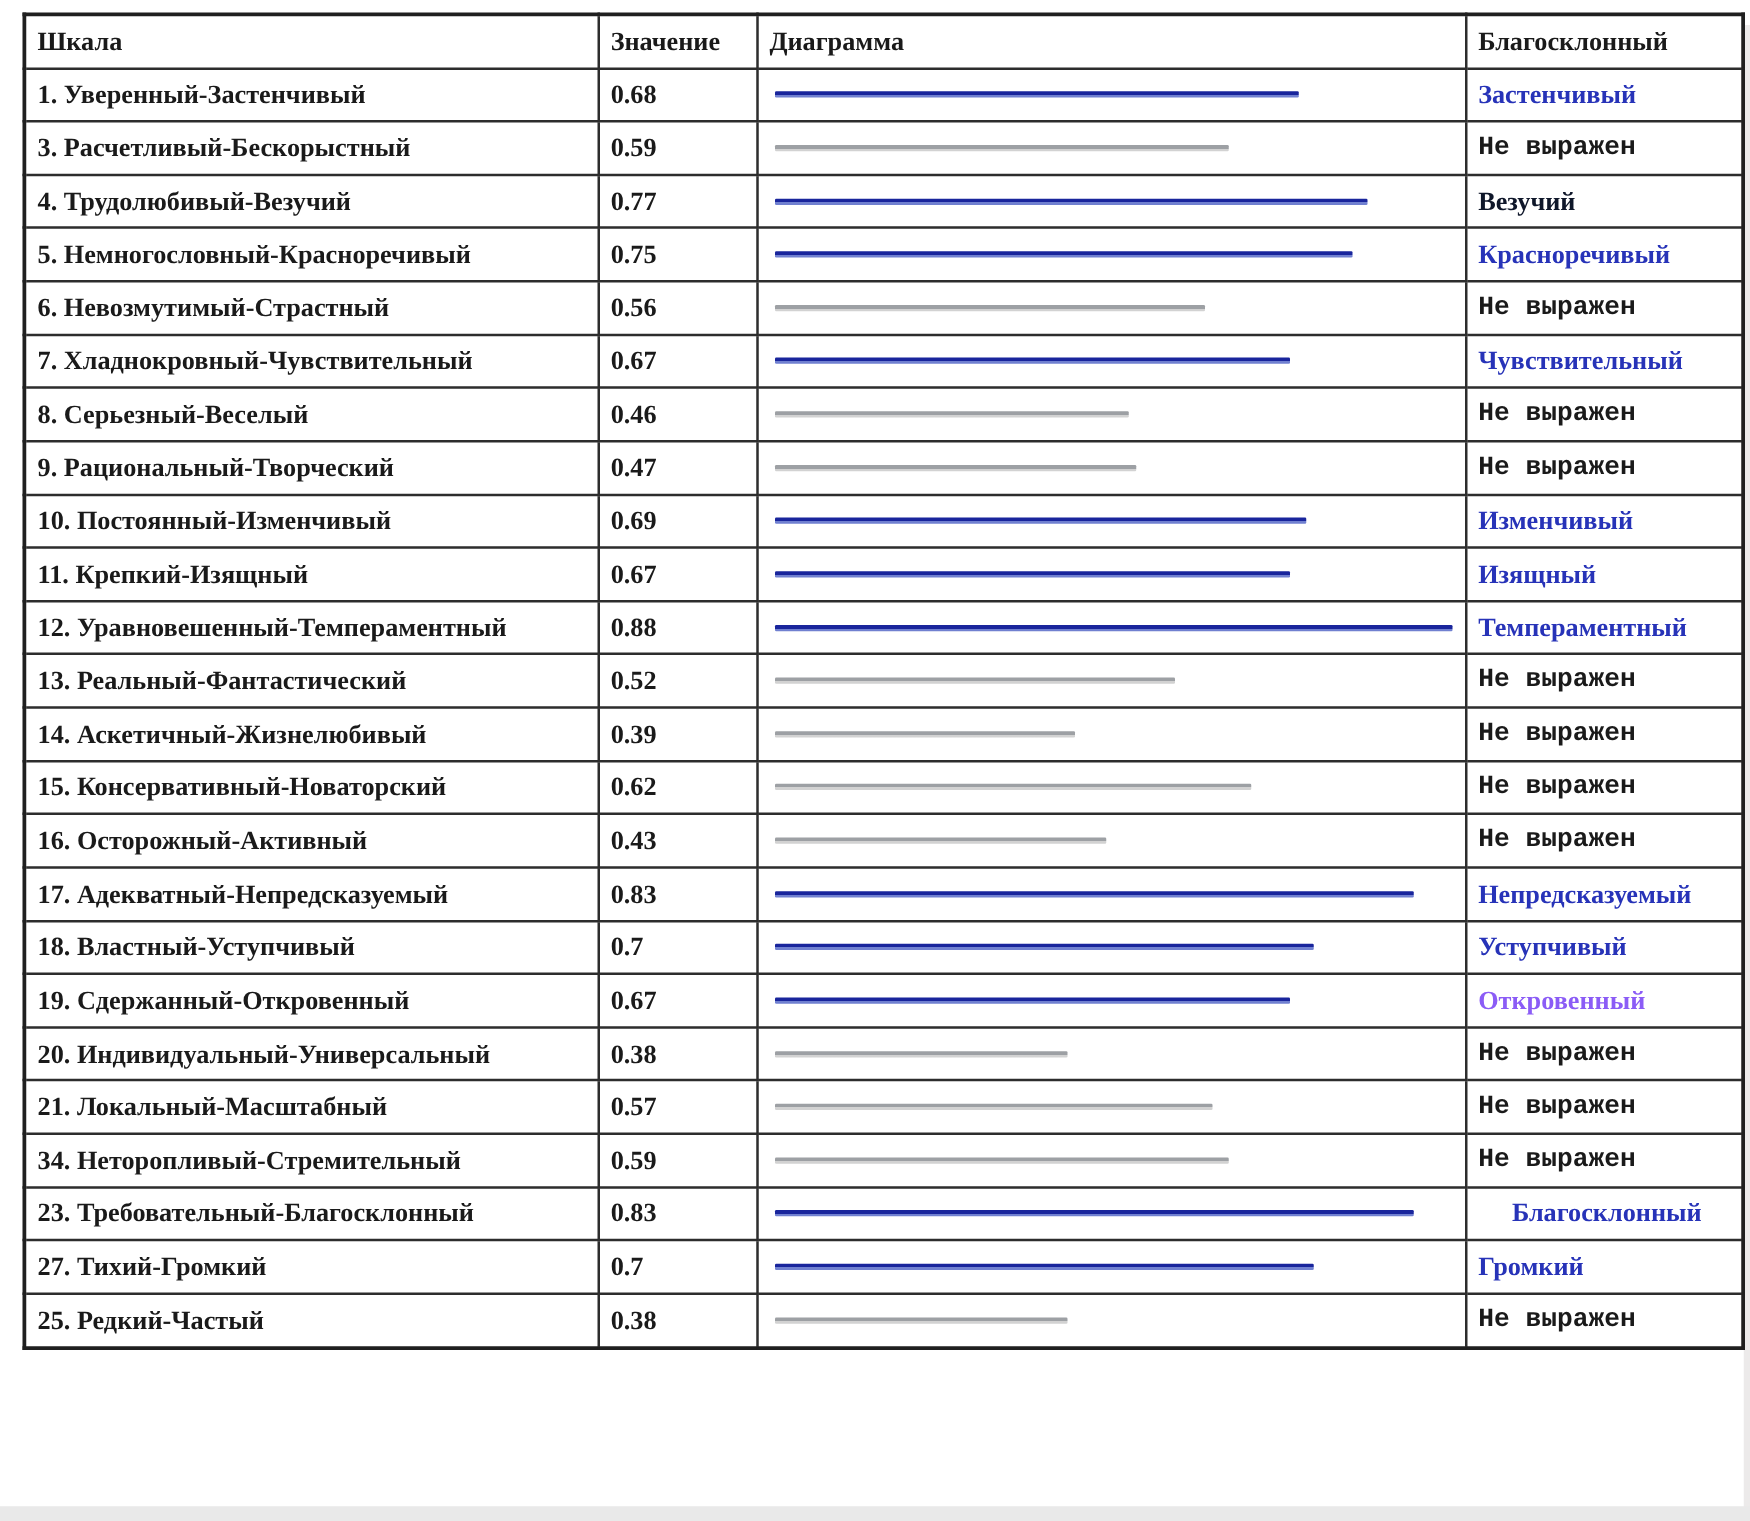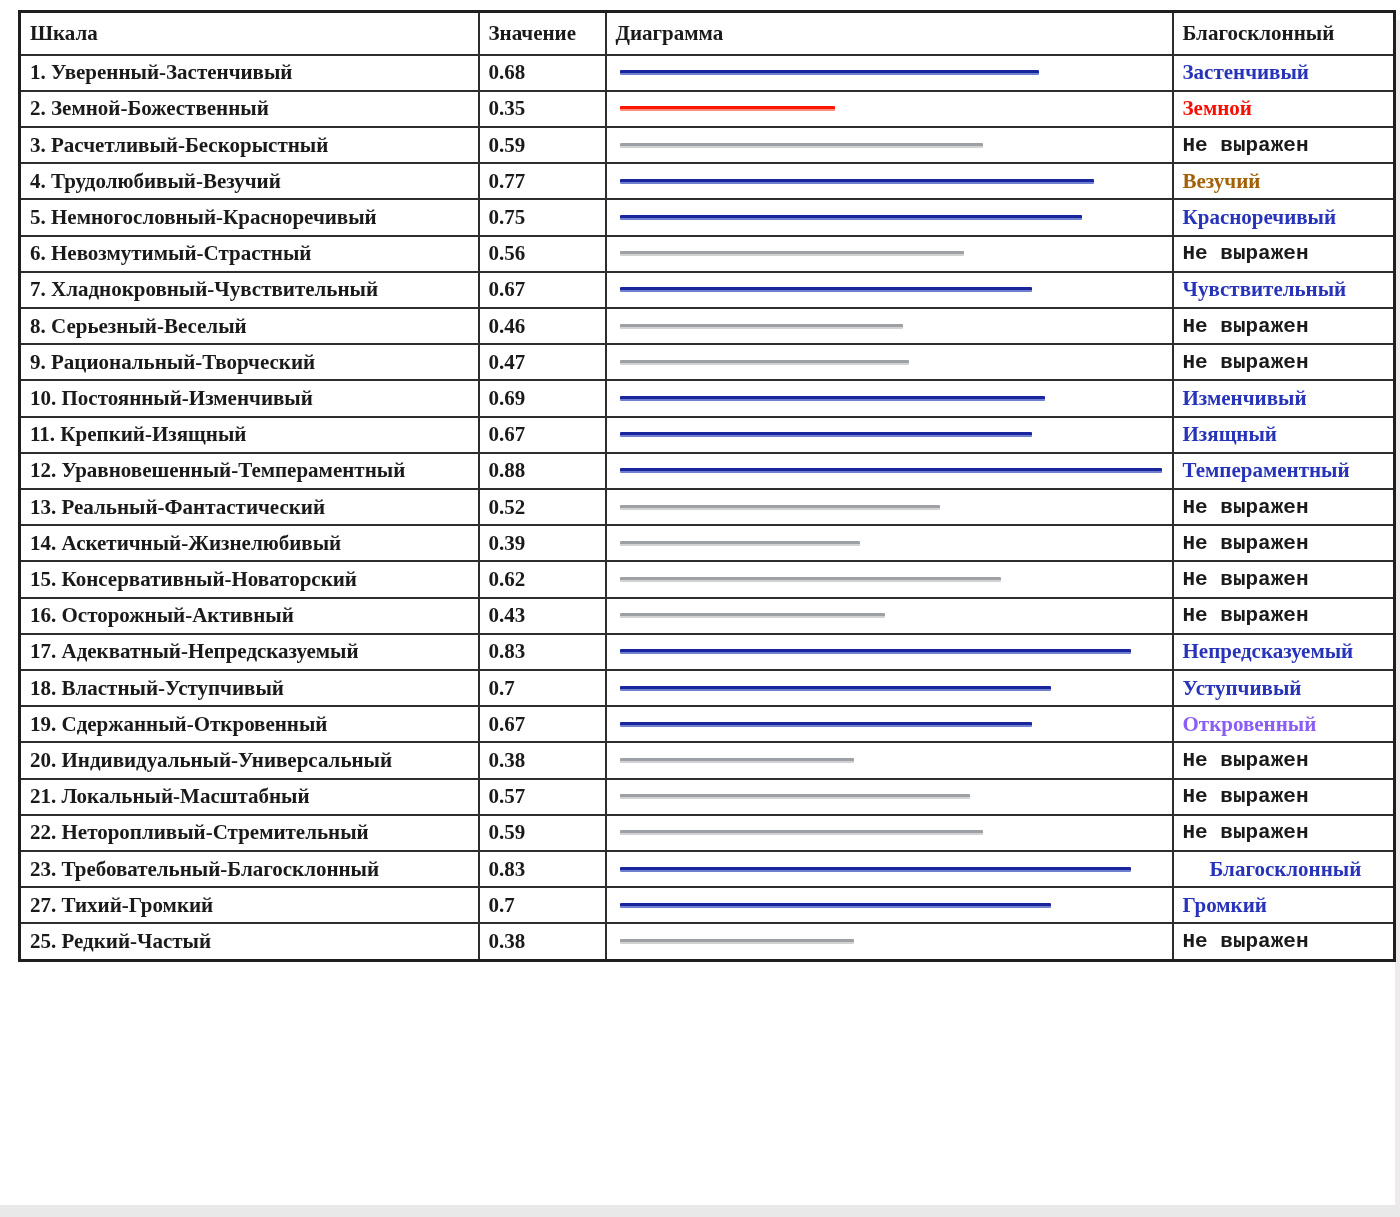--- a/index.html
+++ b/index.html
@@ -22,21 +22,21 @@
     position: absolute;
     left: 1395px; width: 5px;
     top: 20px; bottom: 0;
     background: #eceaea;
   }
   table.report {
     position: absolute;
     left: 18px;
     top: 10px;
     width: 1375px;
-    height: 952px;
+    height: 1070px;
     border-collapse: collapse;
     table-layout: fixed;
     background: #ffffff;
     border: 3px solid #1f1f1f;
   }
   table.report th,
   table.report td {
     border: 2px solid #2d2d2d;
     padding: 0 6px 0 9px;
     font-size: 21px;
@@ -81,42 +81,34 @@
   <tbody>
       <tr>
         <td>1. Уверенный-Застенчивый</td>
         <td>0.68</td>
         <td>
           <div class="bar" style="width: 76.2%; background: linear-gradient(rgb(25, 37, 156) 0px, rgb(25, 37, 156) 60%, rgb(112, 128, 208) 60%, rgb(112, 128, 208) 100%);"></div>
         </td>
         <td class="expr-blue" style="color: rgb(39, 51, 184);">Застенчивый</td>
       </tr>
       <tr>
-        <td>2. Земной-Божественный</td>
-        <td>0.35</td>
-        <td>
-          <div class="bar" style="width: 39.2%; background: linear-gradient(rgb(251, 22, 3) 0px, rgb(251, 22, 3) 60%, rgb(255, 141, 122) 60%, rgb(255, 141, 122) 100%);"></div>
-        </td>
-        <td class="expr-red" style="color: rgb(249, 13, 0);">Земной</td>
-      </tr>
-      <tr>
         <td>3. Расчетливый-Бескорыстный</td>
         <td>0.59</td>
         <td>
           <div class="bar" style="width: 66.1%; background: linear-gradient(rgb(157, 160, 164) 0px, rgb(157, 160, 164) 60%, rgb(210, 210, 210) 60%, rgb(210, 210, 210) 100%);"></div>
         </td>
         <td class="expr-gray" style="color: rgb(26, 26, 26);">Не выражен</td>
       </tr>
       <tr>
         <td>4. Трудолюбивый-Везучий</td>
         <td>0.77</td>
         <td>
           <div class="bar" style="width: 86.2%; background: linear-gradient(rgb(25, 37, 156) 0px, rgb(25, 37, 156) 60%, rgb(112, 128, 208) 60%, rgb(112, 128, 208) 100%);"></div>
         </td>
-        <td class="expr-blue" style="color: #a16207;">Везучий</td>
+        <td class="expr-blue" style="color: #0f172a;">Везучий</td>
       </tr>
       <tr>
         <td>5. Немногословный-Красноречивый</td>
         <td>0.75</td>
         <td>
           <div class="bar" style="width: 84%; background: linear-gradient(rgb(25, 37, 156) 0px, rgb(25, 37, 156) 60%, rgb(112, 128, 208) 60%, rgb(112, 128, 208) 100%);"></div>
         </td>
         <td class="expr-blue" style="color: rgb(39, 51, 184);">Красноречивый</td>
       </tr>
       <tr>
@@ -241,21 +233,21 @@
       </tr>
       <tr>
         <td>21. Локальный-Масштабный</td>
         <td>0.57</td>
         <td>
           <div class="bar" style="width: 63.8%; background: linear-gradient(rgb(157, 160, 164) 0px, rgb(157, 160, 164) 60%, rgb(210, 210, 210) 60%, rgb(210, 210, 210) 100%);"></div>
         </td>
         <td class="expr-gray" style="color: rgb(26, 26, 26);">Не выражен</td>
       </tr>
       <tr>
-        <td>22. Неторопливый-Стремительный</td>
+        <td>34. Неторопливый-Стремительный</td>
         <td>0.59</td>
         <td>
           <div class="bar" style="width: 66.1%; background: linear-gradient(rgb(157, 160, 164) 0px, rgb(157, 160, 164) 60%, rgb(210, 210, 210) 60%, rgb(210, 210, 210) 100%);"></div>
         </td>
         <td class="expr-gray" style="color: rgb(26, 26, 26);">Не выражен</td>
       </tr>
       <tr>
         <td>23. Требовательный-Благосклонный</td>
         <td>0.83</td>
         <td>

